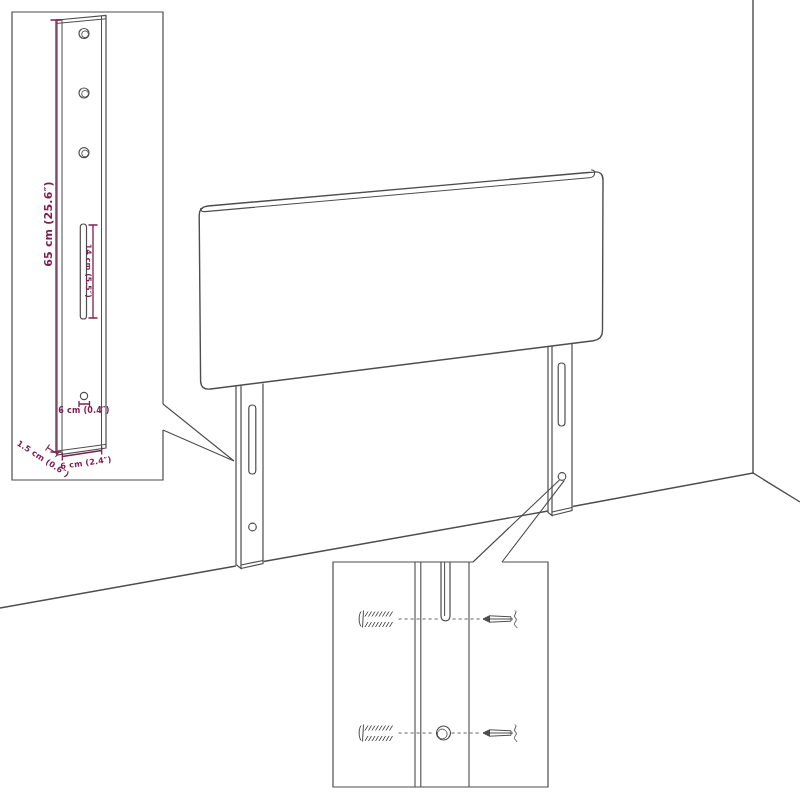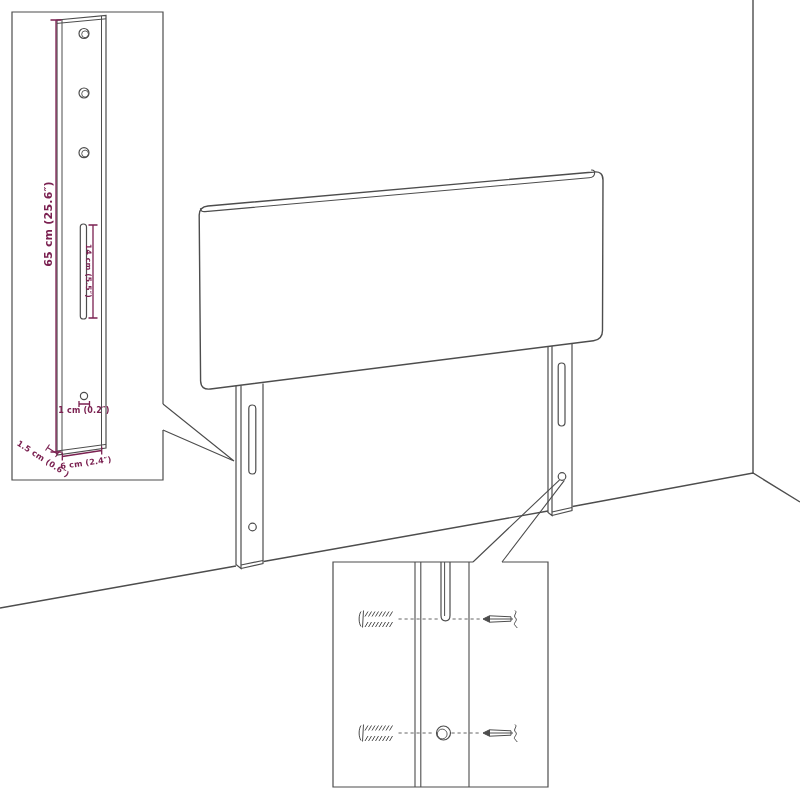--- a/index.html
+++ b/index.html
@@ -141,17 +141,17 @@
         <path d="M-15,0 L-8.5,-3.2 L-8.5,3.2 Z" fill="currentColor"></path>
         <path d="M-8.5,-3.2 L13,-2.2 M-8.5,0 L15,0 M-8.5,3.2 L13,2.2 M13,-2.2 L13,2.2"></path>
         <path d="M17,-8.5 C20,-6.5 14.5,-3.5 17.5,-1 C20.5,1.5 14.5,4 17,6.5 C18.5,8 19.5,8.2 18.5,9"></path>
       </g>
     </g>
   </g>
 </svg>
 
 <div id="lbl-height" class="dim-label">65 cm (25.6″)</div>
 <div id="lbl-slot" class="dim-label">14 cm (5.5″)</div>
-<div id="lbl-hole" class="dim-label">1 cm (0.2″)</div>
+<div id="lbl-hole" class="dim-label">6 cm (0.4″)</div>
 <div id="lbl-thickness" class="dim-label">1.5 cm (0.6″)</div>
 <div id="lbl-width" class="dim-label">6 cm (2.4″)</div>
 
 </div>
 
 </body></html>

